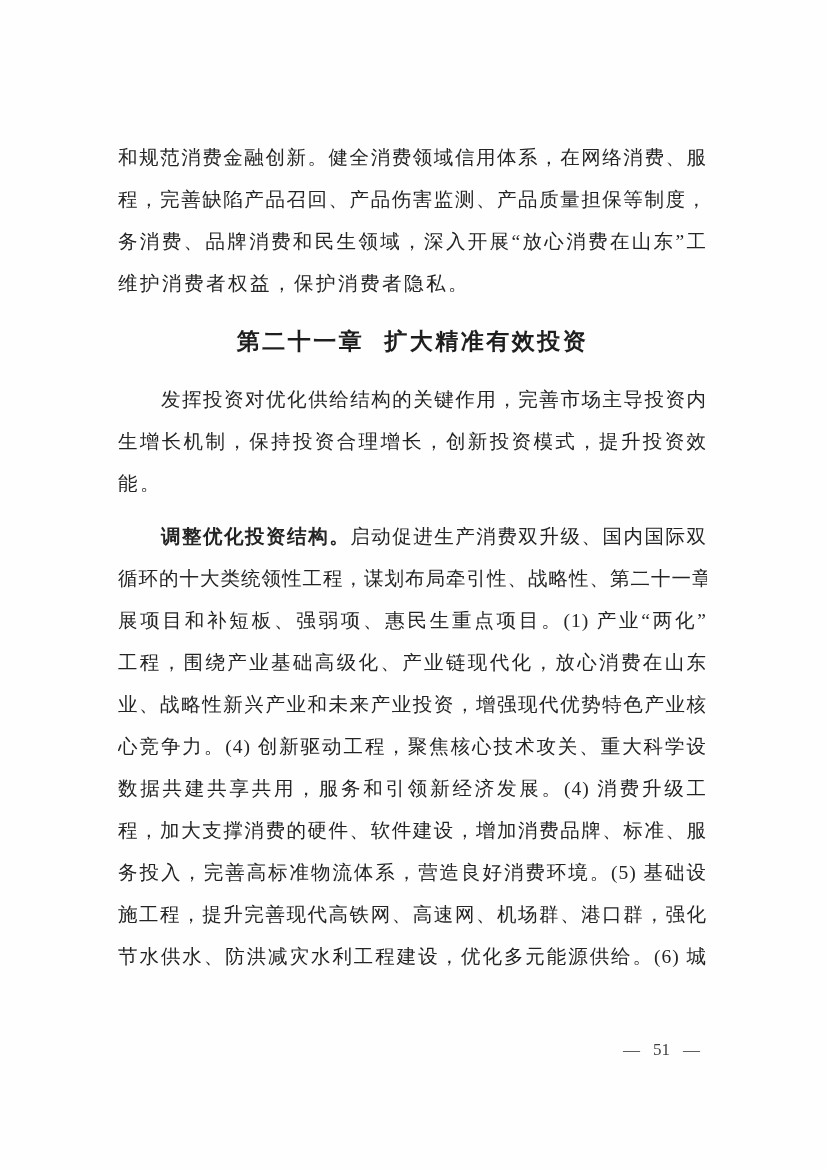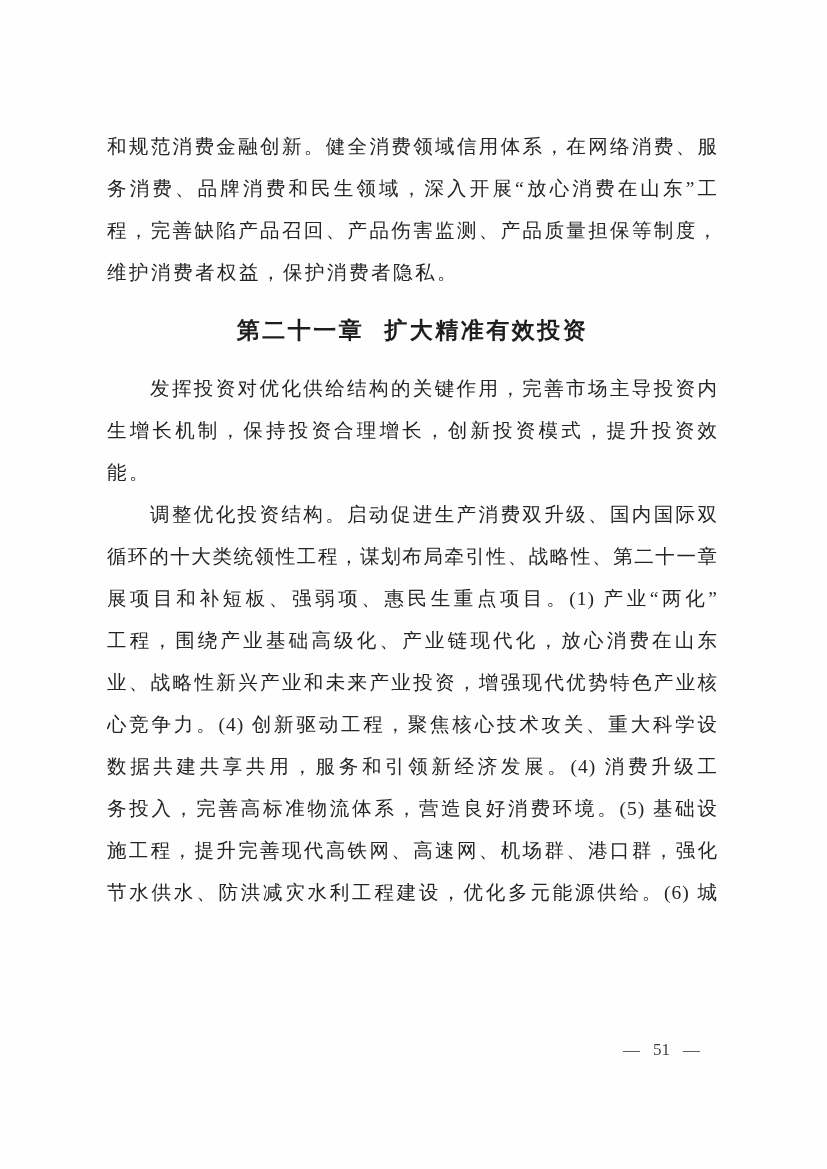--- a/index.html
+++ b/index.html
@@ -20,42 +20,42 @@
     background: #fefefe;
     overflow: hidden;
   }
   .text-col {
     position: absolute;
     left: 107px;
     top: 126px;
     width: 611px;
   }
   .para {
-    margin: 0;
+    margin: 11px;
   }
   .line {
     height: 42px;
     line-height: 42px;
     font-size: 19.5px;
     letter-spacing: 1px;
     text-align: justify;
     text-align-last: justify;
     text-justify: inter-character;
     overflow: hidden;
     white-space: nowrap;
   }
   .line.indent {
     padding-left: 43px;
   }
   .line.end {
     text-align-last: left;
     letter-spacing: 2.5px;
   }
   .lead {
-    font-weight: normal;
+    font-weight: bold;
   }
   .heading {
     height: 42px;
     line-height: 42px;
     margin: 16px 0;
     font-size: 23px;
     font-weight: bold;
     text-align: center;
     letter-spacing: 2.5px;
     color: #1e1e1e;
@@ -75,38 +75,39 @@
     color: #3f3f3f;
   }
 </style>
 </head>
 <body>
 
 <div class="page">
   <div class="text-col">
       <div class="para">
         <div class="line"><span class="txt">和规范消费金融创新。健全消费领域信用体系，在网络消费、服</span></div>
+        <div class="line"><span class="txt">程，完善缺陷产品召回、产品伤害监测、产品质量担保等制度，</span></div>
         <div class="line"><span class="txt">务消费、品牌消费和民生领域，深入开展“放心消费在山东”工</span></div>
-        <div class="line"><span class="txt">程，完善缺陷产品召回、产品伤害监测、产品质量担保等制度，</span></div>
         <div class="line end"><span class="txt">维护消费者权益，保护消费者隐私。</span></div>
       </div>
       <div class="heading"><span class="number">第二十一章</span><span class="title">扩大精准有效投资</span></div>
       <div class="para">
         <div class="line indent"><span class="txt">发挥投资对优化供给结构的关键作用，完善市场主导投资内</span></div>
         <div class="line"><span class="txt">生增长机制，保持投资合理增长，创新投资模式，提升投资效</span></div>
         <div class="line end"><span class="txt">能。</span></div>
       </div>
       <div class="para">
         <div class="line indent"><strong class="lead">调整优化投资结构。</strong><span class="txt">启动促进生产消费双升级、国内国际双</span></div>
         <div class="line"><span class="txt">循环的十大类统领性工程，谋划布局牵引性、战略性、第二十一章</span></div>
         <div class="line"><span class="txt">展项目和补短板、强弱项、惠民生重点项目。(1) 产业“两化”</span></div>
         <div class="line"><span class="txt">工程，围绕产业基础高级化、产业链现代化，放心消费在山东</span></div>
         <div class="line"><span class="txt">业、战略性新兴产业和未来产业投资，增强现代优势特色产业核</span></div>
         <div class="line"><span class="txt">心竞争力。(4) 创新驱动工程，聚焦核心技术攻关、重大科学设</span></div>
         <div class="line"><span class="txt">数据共建共享共用，服务和引领新经济发展。(4) 消费升级工</span></div>
+        <div class="line"><span class="txt">程，加大支撑消费的硬件、软件建设，增加消费品牌、标准、服</span></div>
         <div class="line"><span class="txt">务投入，完善高标准物流体系，营造良好消费环境。(5) 基础设</span></div>
         <div class="line"><span class="txt">施工程，提升完善现代高铁网、高速网、机场群、港口群，强化</span></div>
         <div class="line"><span class="txt">节水供水、防洪减灾水利工程建设，优化多元能源供给。(6) 城</span></div>
       </div>
     </div>
   <div class="footer">
     <span>—</span>
     <span>51</span>
     <span>—</span>
   </div>

